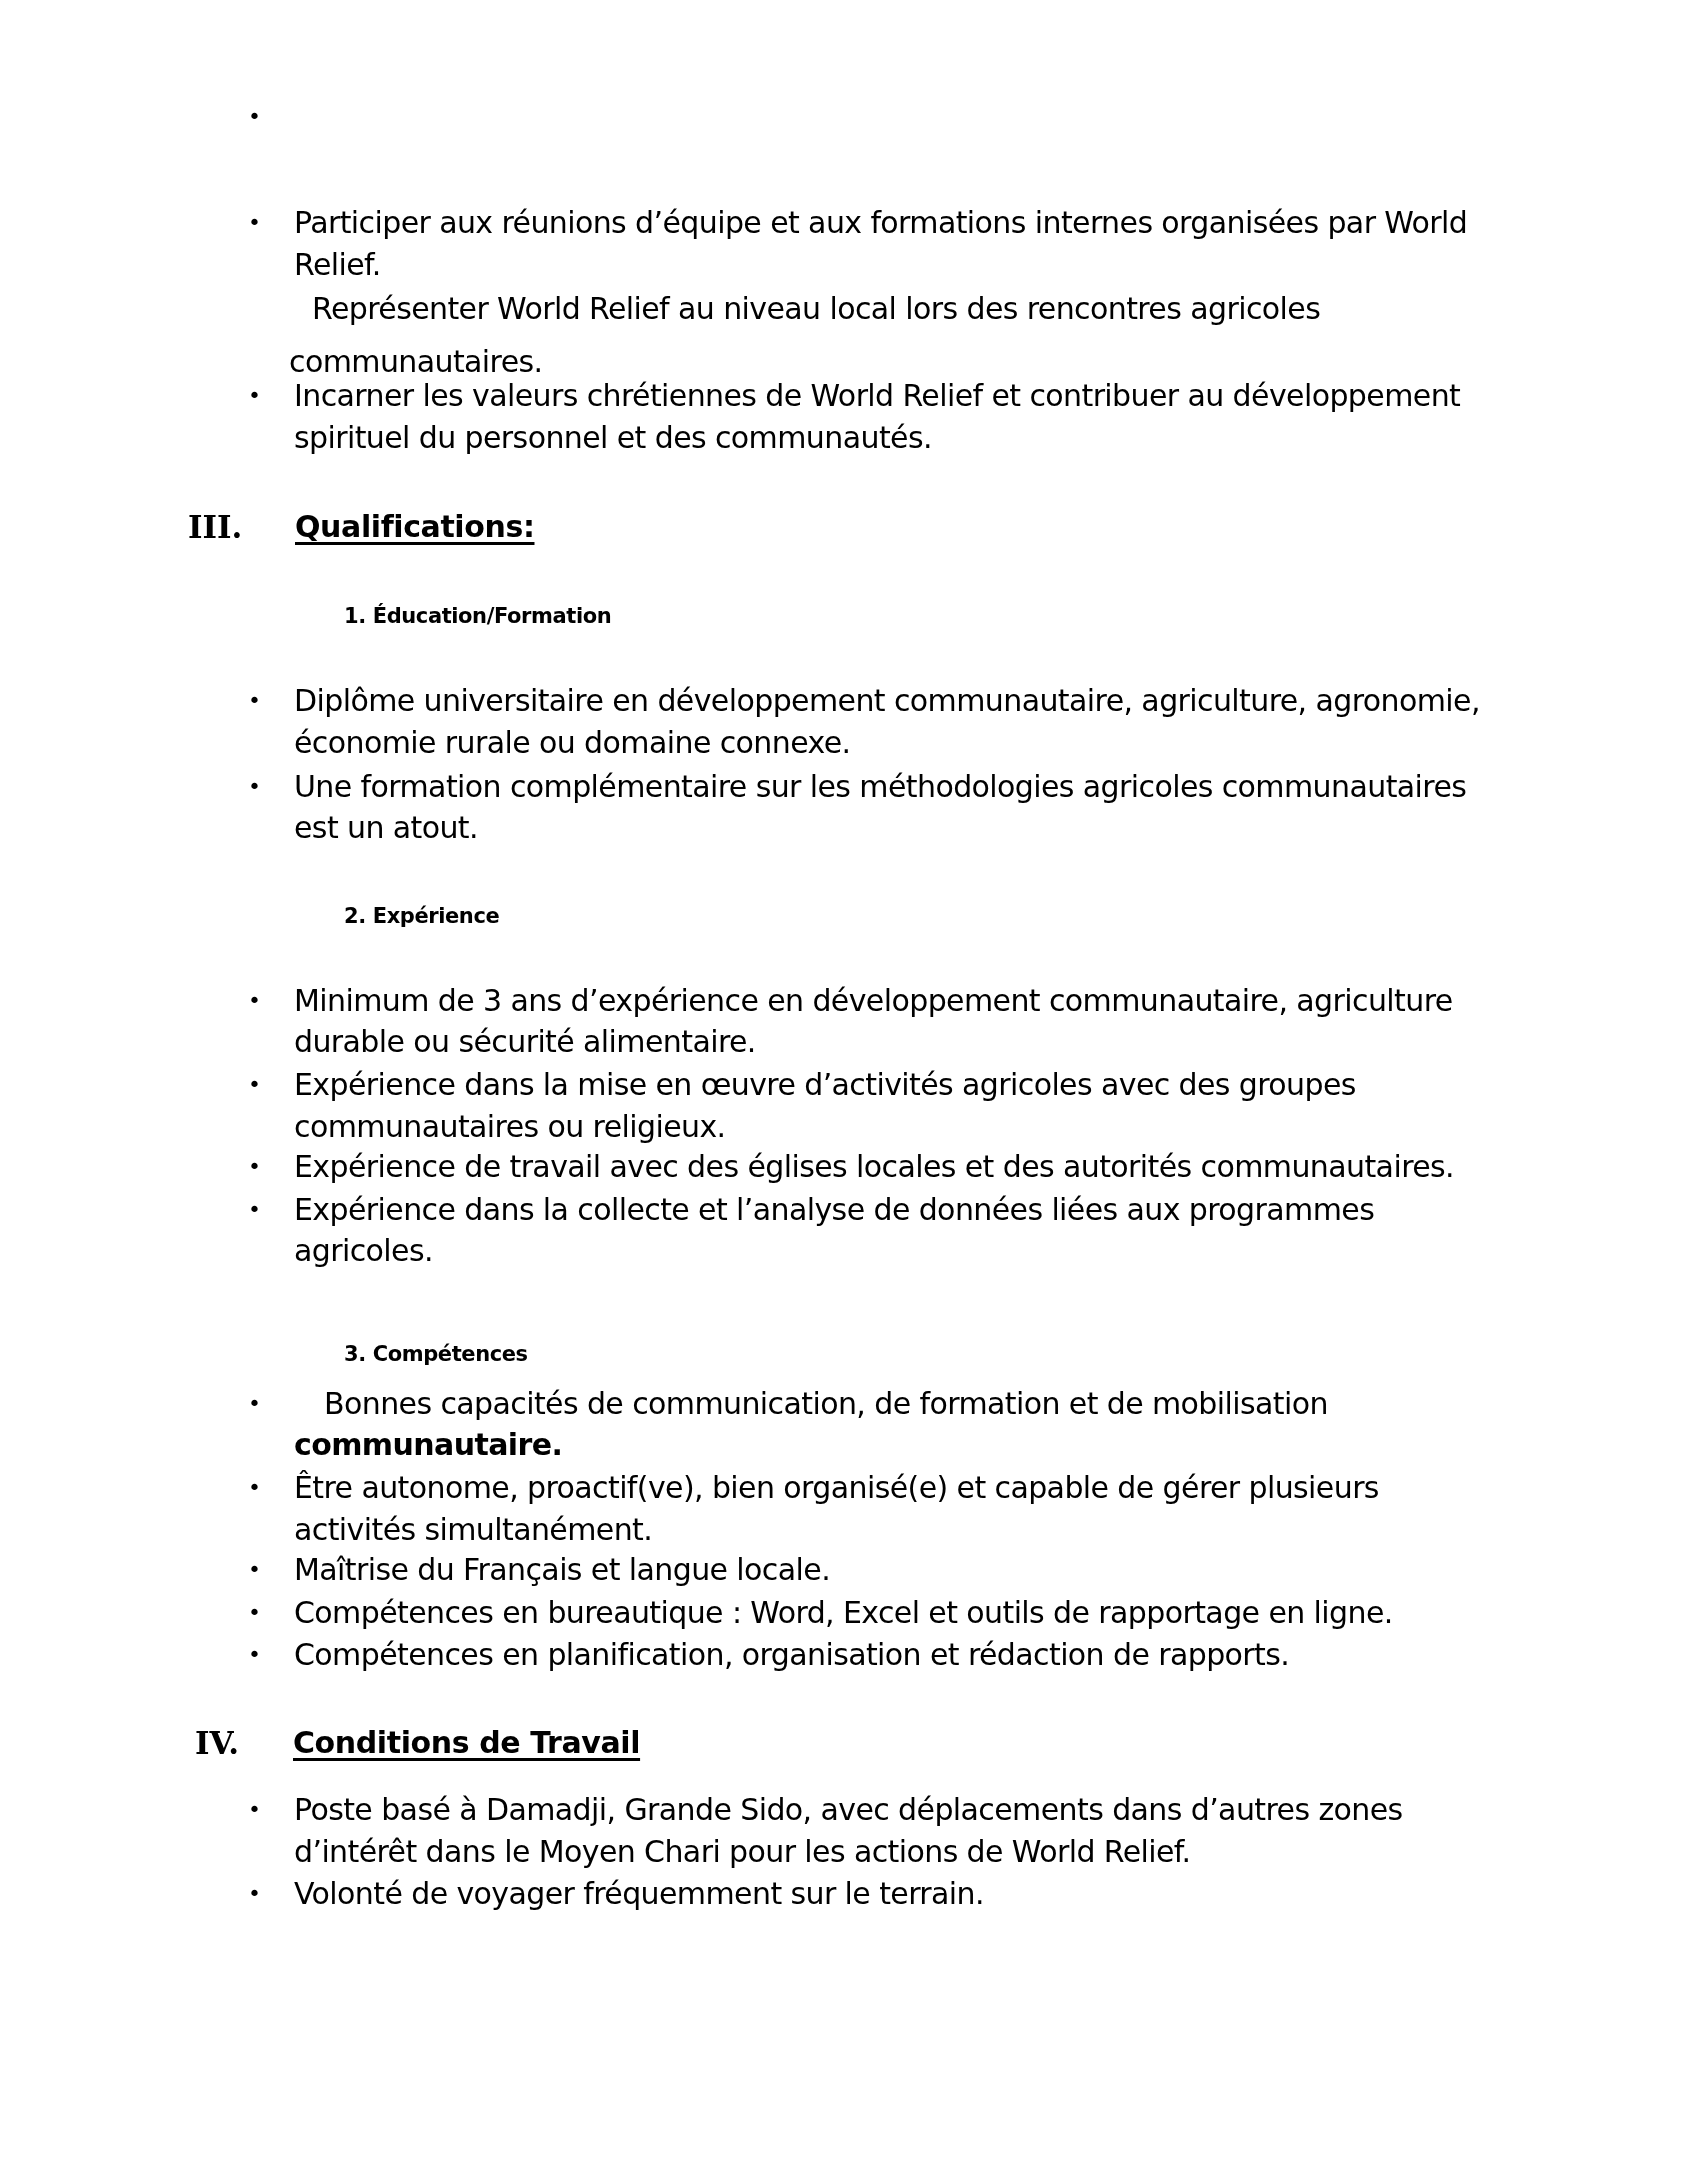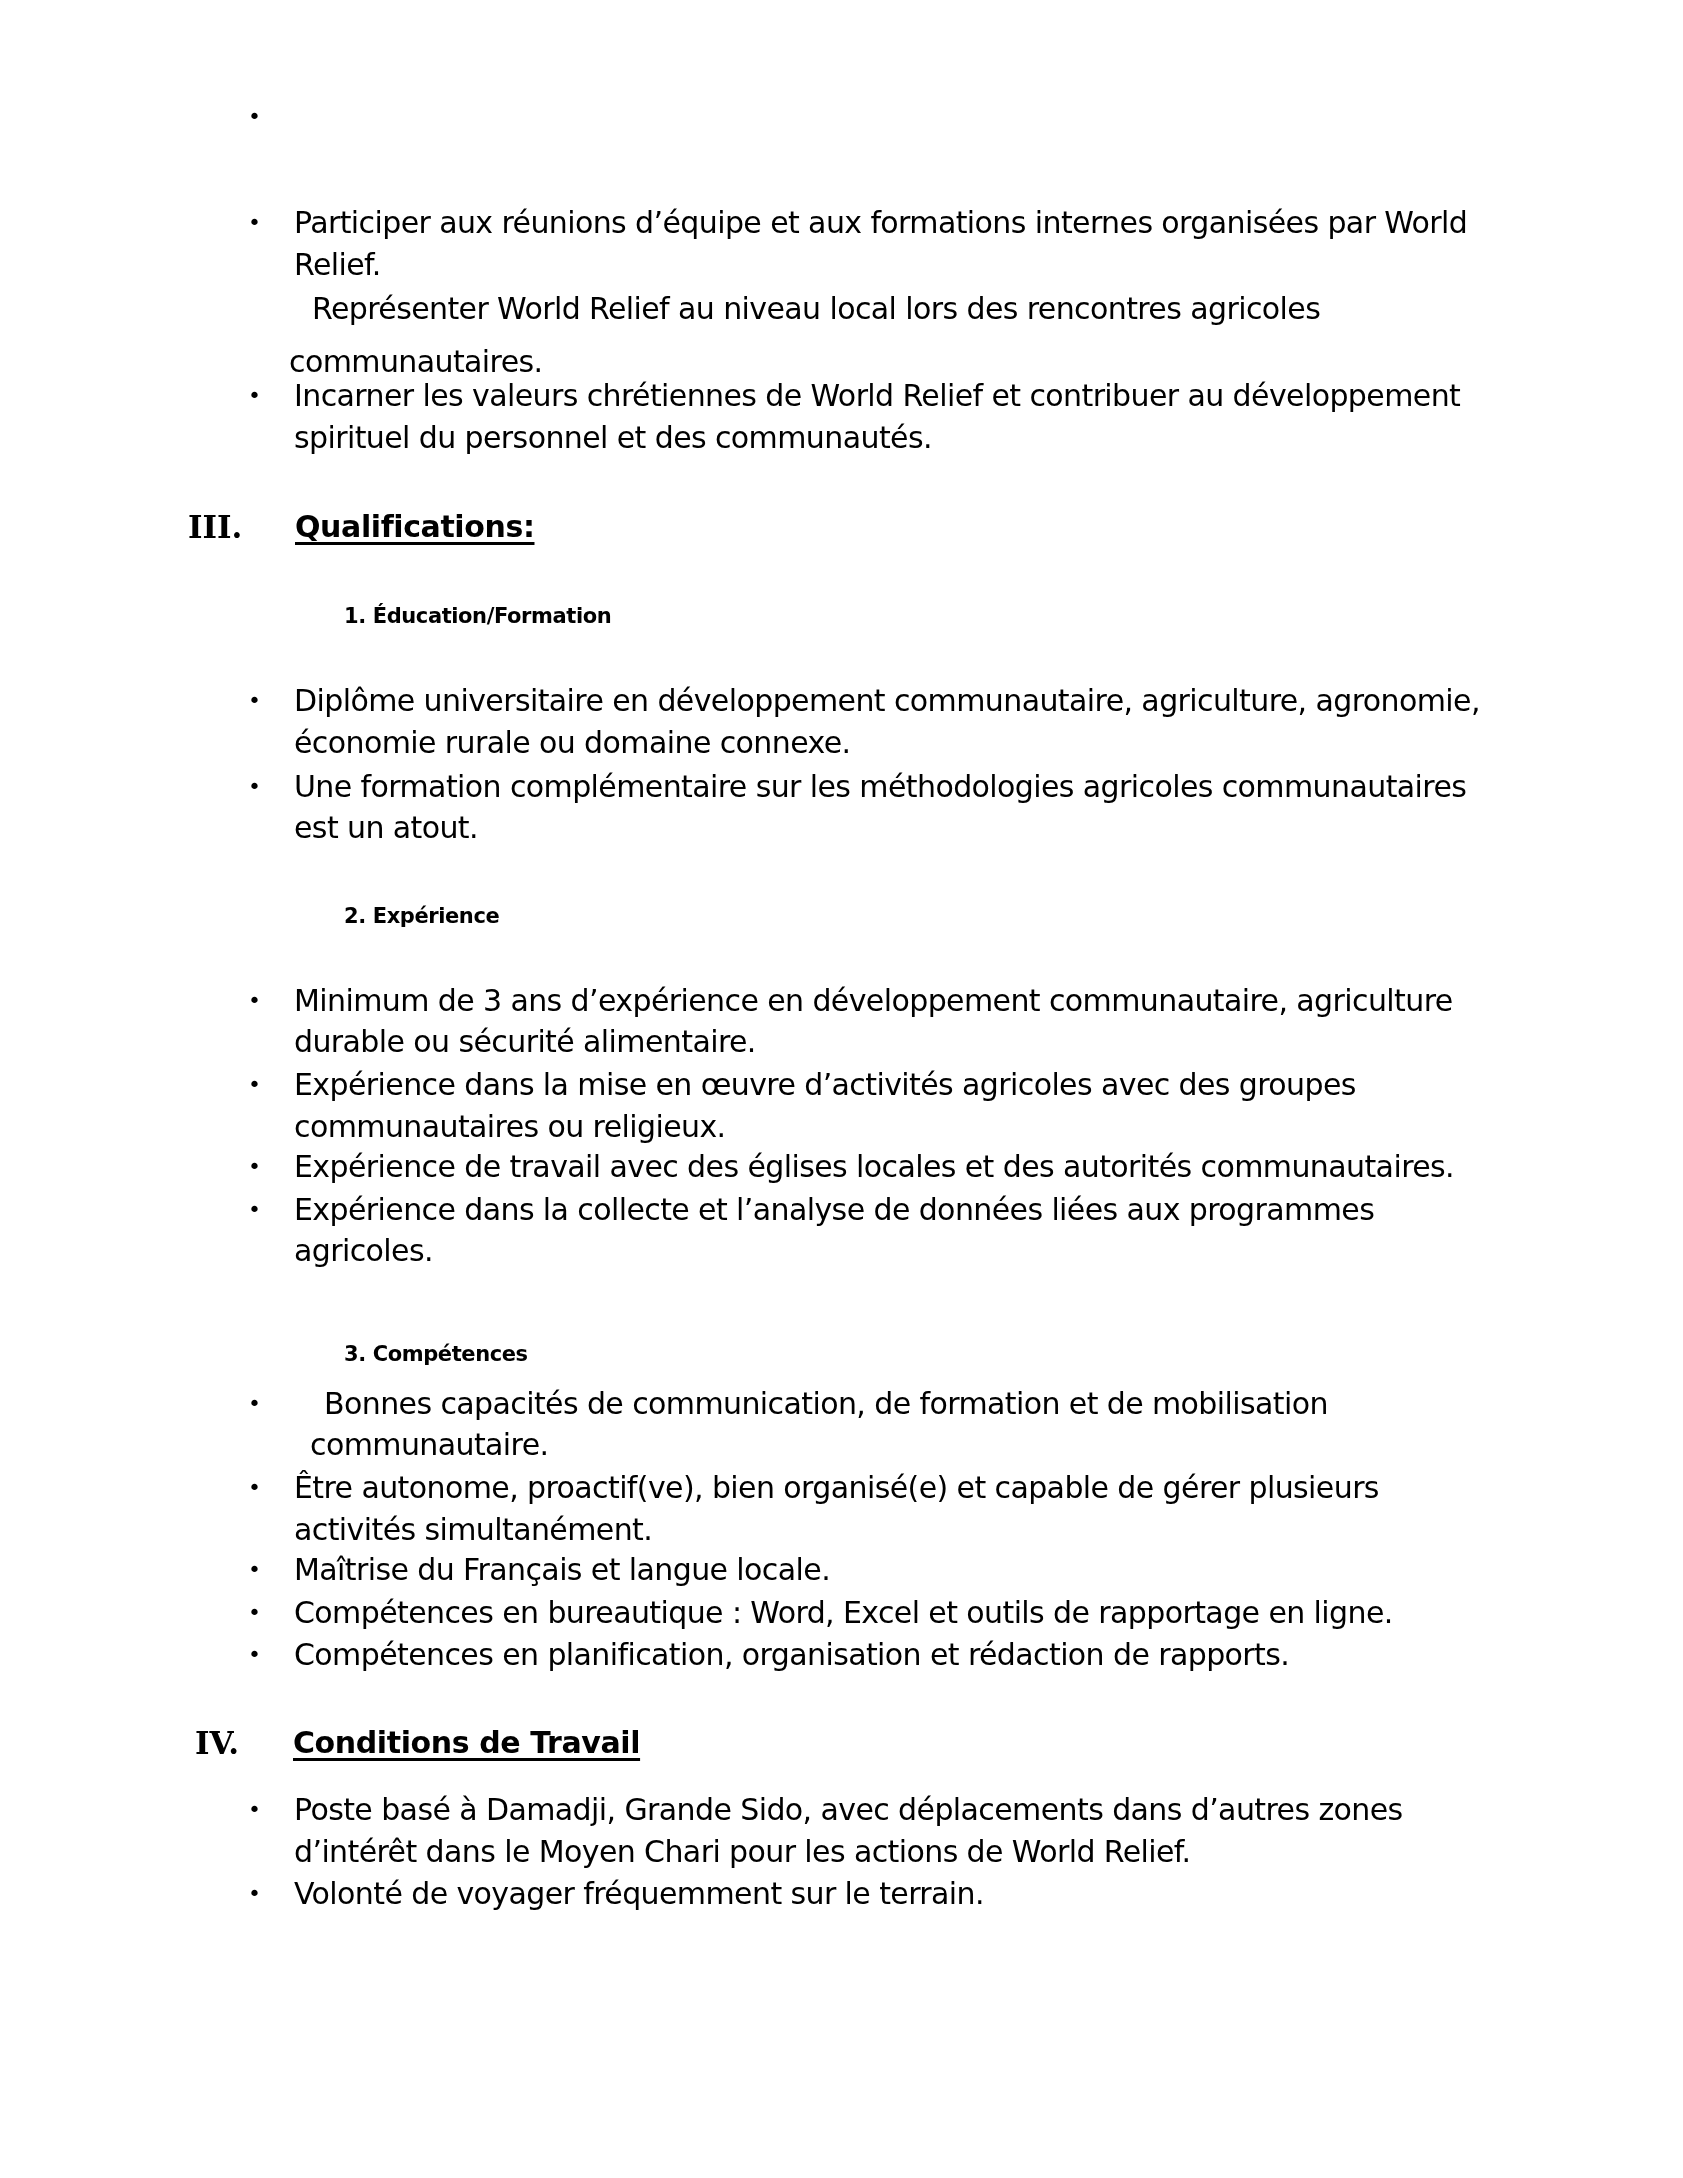--- a/index.html
+++ b/index.html
@@ -53,21 +53,21 @@
 <span class="bul" style="left:248px; top:1167px;">•</span>
 <span class="ln" style="left:294px; top:1167px;text-align:right;">Expérience de travail avec des églises locales et des autorités communautaires.</span>
 <span class="bul" style="left:248px; top:1210px;">•</span>
 <span class="ln" style="left:294px; top:1210px;text-align:right;">Expérience dans la collecte et l’analyse de données liées aux programmes</span>
 <span class="ln" style="left:294px; top:1251px;">agricoles.</span>
 
 <span class="sub" style="left:344px; top:1338px;margin-top:16px;">3. Compétences</span>
 
 <span class="bul" style="left:248px; top:1404px;">•</span>
 <span class="ln" style="left:294px; top:1404px;margin-left:30px;">Bonnes capacités de communication, de formation et de mobilisation</span>
-<span class="ln" style="left:310px; top:1445px;">communautaire.</span>
+<span class="ln" style="left:294px; top:1445px;font-weight:bold;">communautaire.</span>
 <span class="bul" style="left:248px; top:1488px;">•</span>
 <span class="ln" style="left:294px; top:1488px;">Être autonome, proactif(ve), bien organisé(e) et capable de gérer plusieurs</span>
 <span class="ln" style="left:294px; top:1530px;">activités simultanément.</span>
 <span class="bul" style="left:248px; top:1570px;">•</span>
 <span class="ln" style="left:294px; top:1570px;">Maîtrise du Français et langue locale.</span>
 <span class="bul" style="left:248px; top:1613px;">•</span>
 <span class="ln" style="left:294px; top:1613px;">Compétences en bureautique : Word, Excel et outils de rapportage en ligne.</span>
 <span class="bul" style="left:248px; top:1655px;">•</span>
 <span class="ln" style="left:294px; top:1655px;">Compétences en planification, organisation et rédaction de rapports.</span>
 

